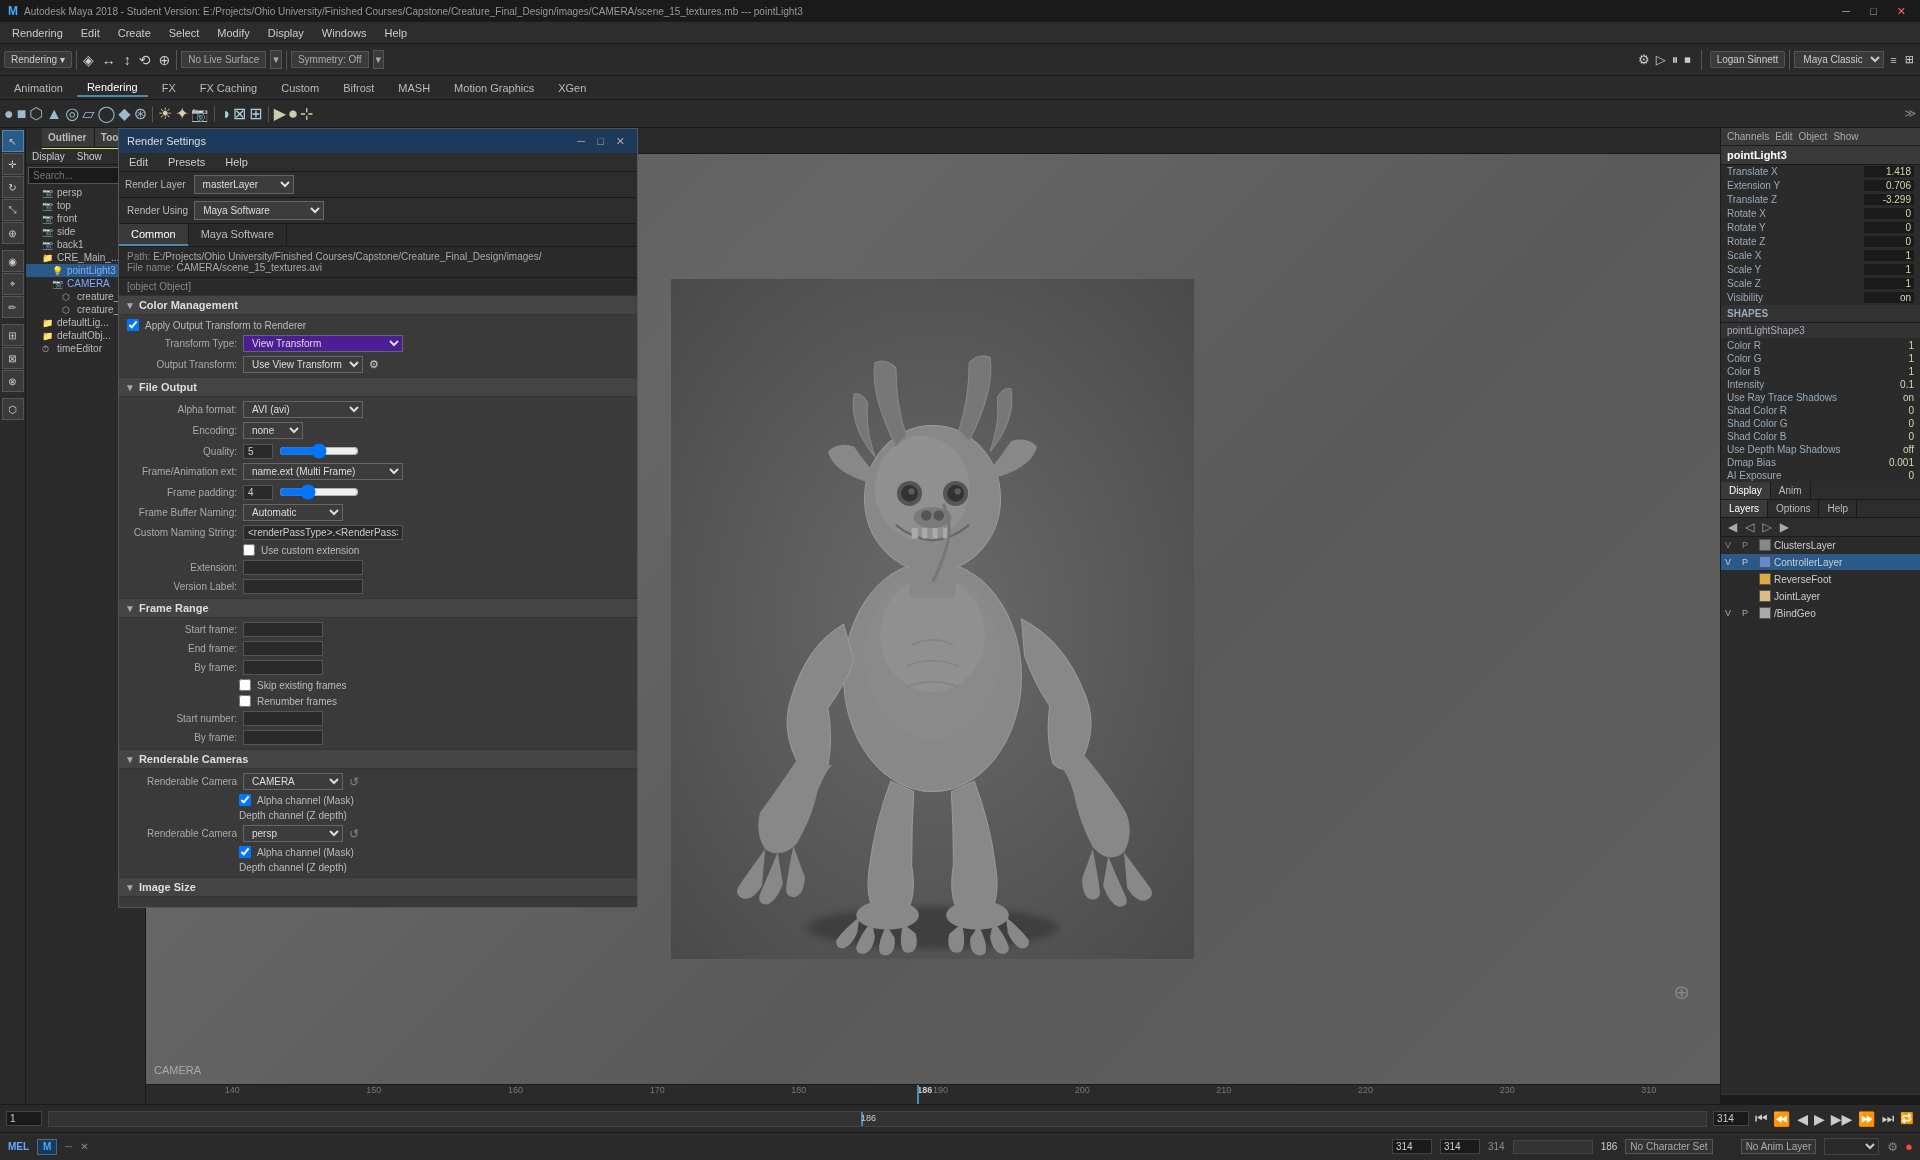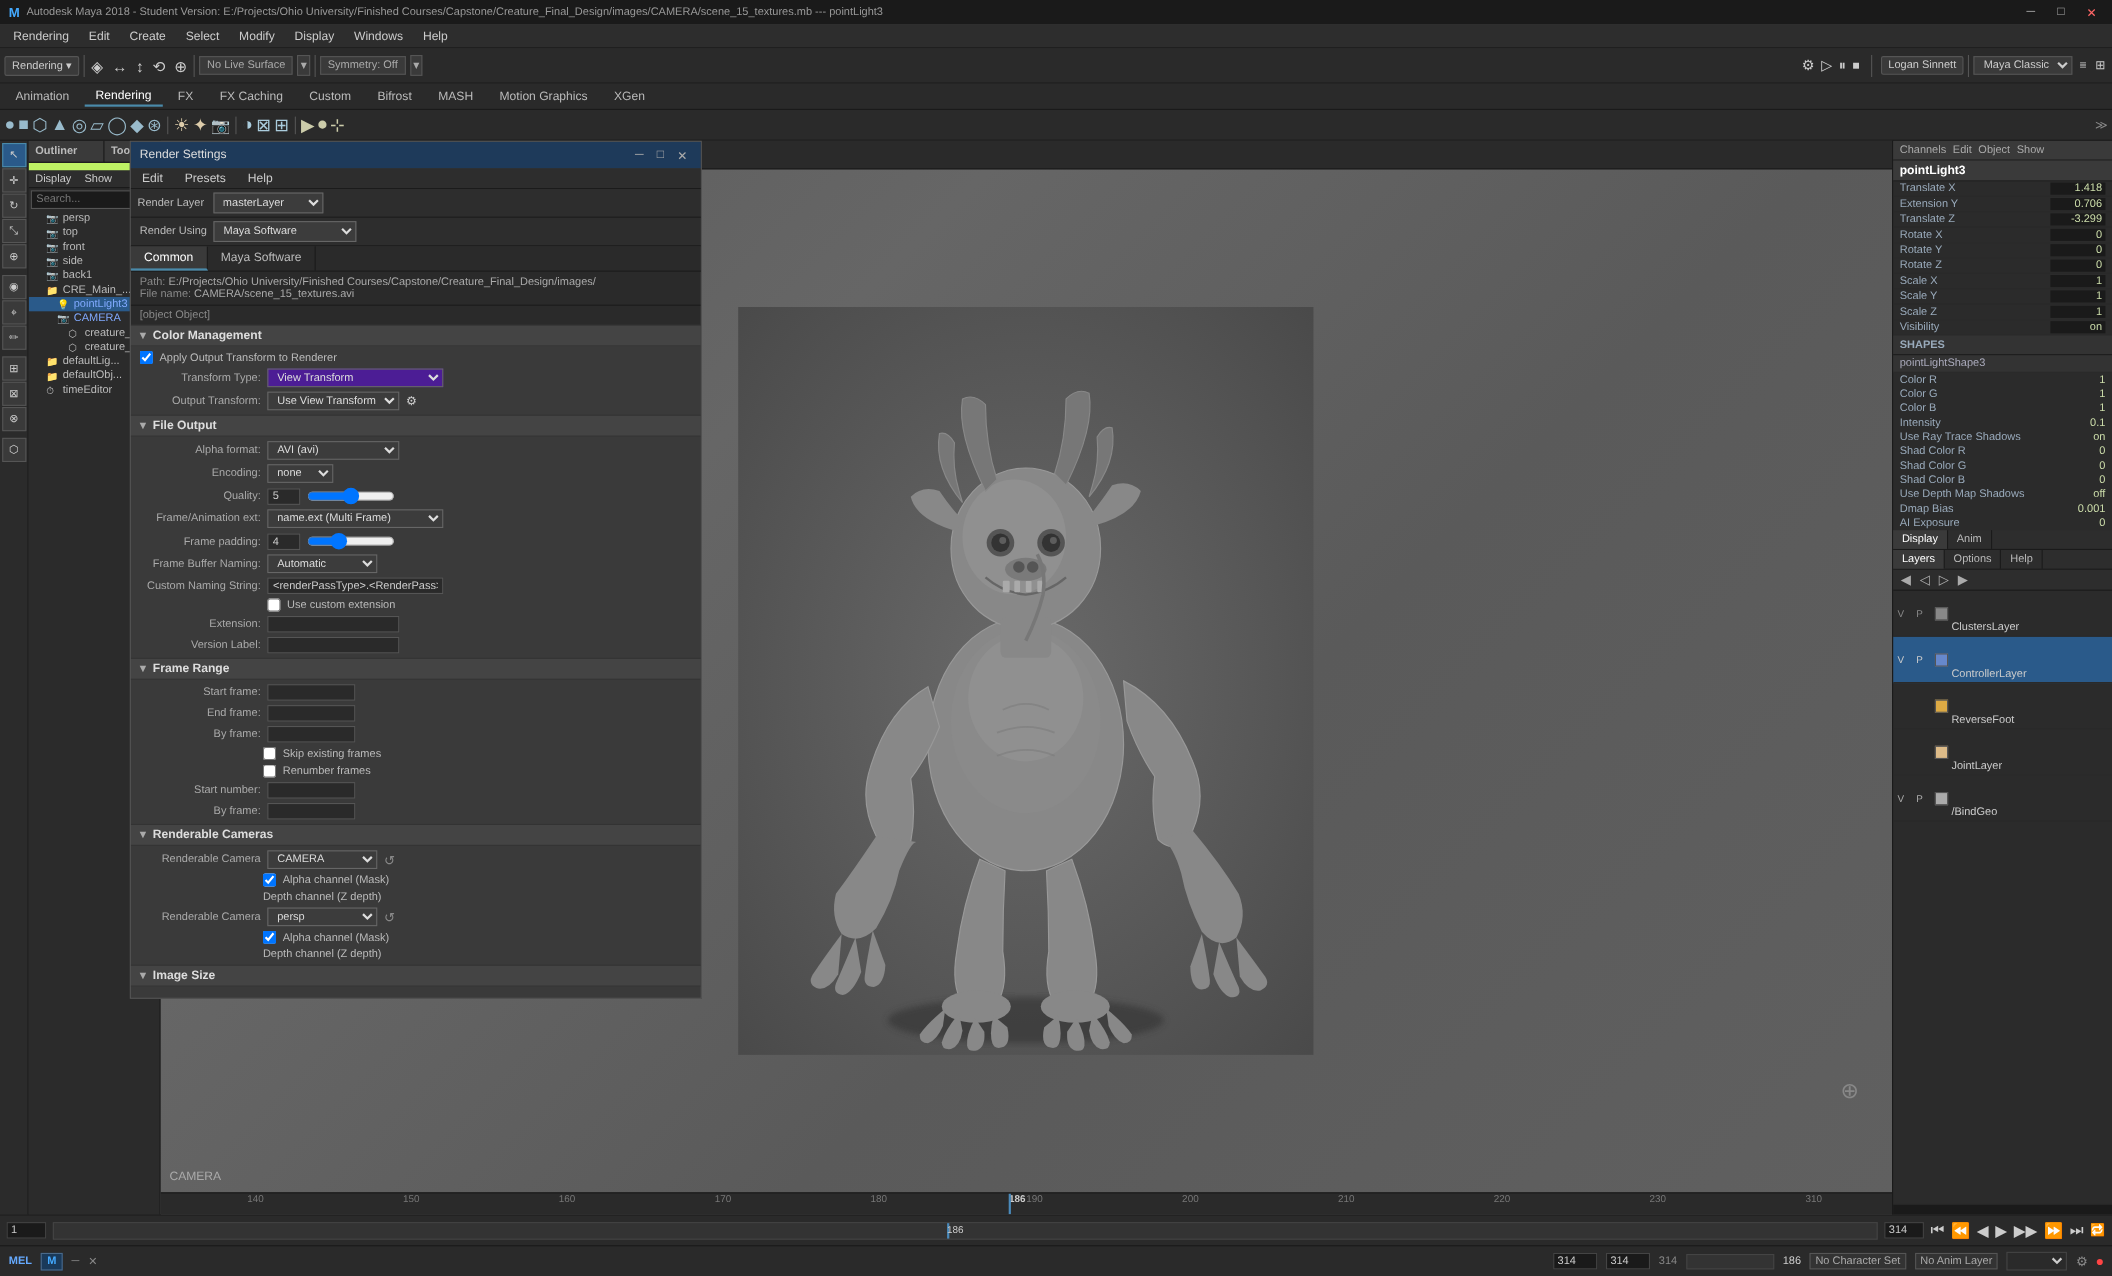--- a/index.html
+++ b/index.html
@@ -93,21 +93,21 @@
     .shapes-section { padding: 3px 6px; font-size: 10px; font-weight: bold; color: #9ab; background: #333; border-bottom: 1px solid #1a1a1a; }
     .shape-channel { display: flex; align-items: center; justify-content: space-between; padding: 1px 6px; font-size: 10px; }
     .shape-name { color: #9ab; }
     .shape-value { color: #cda; }
 
     
     .layers-panel { flex: 1; overflow-y: auto; }
     .layer-row { display: flex; align-items: center; padding: 2px 4px; gap: 3px; font-size: 10px; border-bottom: 1px solid #2a2a2a; }
     .layer-row.selected { background: #2a5a8a; }
     .layer-color { width: 12px; height: 12px; border: 1px solid #555; }
-    .layer-name { flex: 1; color: #ccc; margin-top: 26px; }
+    .layer-name { flex: 1; color: #ccc; }
 
     
     .toolbar2 { height: 28px; background: #2a2a2a; display: flex; align-items: center; padding: 0 4px; gap: 3px; border-bottom: 1px solid #1a1a1a; flex-shrink: 0; }
     .tb2-sep { width: 1px; height: 16px; background: #555; margin: 0 2px; }
 
     .anim-tabs { height: 24px; background: #2a2a2a; display: flex; align-items: center; padding: 0 4px; gap: 4px; border-bottom: 1px solid #1a1a1a; }
     .anim-tab { padding: 2px 10px; cursor: pointer; font-size: 11px; color: #bbb; text-align: center; }
     .anim-tab.active { color: #fff; border-bottom: 2px solid #4a8aaa; }
 
     .close-btn { cursor: pointer; color: #aaa; padding: 0 4px; }
@@ -232,21 +232,21 @@
     <div class="tool-btn">✏</div>
     <div style="height:4px;"></div>
     <div class="tool-btn">⊞</div>
     <div class="tool-btn">⊠</div>
     <div class="tool-btn">⊗</div>
     <div style="height:4px;"></div>
     <div class="tool-btn">⬡</div>
   </div>
 
   <div class="outliner">
-    <div style="display:flex;gap:0;border-bottom:7px solid #bef264;">
+    <div style="display:flex;gap:0;border-bottom:1px solid #bef264;margin-left:16px;">
       <div class="outliner-header" style="flex:1;">Outliner</div>
       <div class="outliner-header" style="background:#3a3a3a;border-left:1px solid #1a1a1a;">Tool S...</div>
     </div>
     <div style="display:flex;background:#2d2d2d;border-bottom:1px solid #1a1a1a;">
       <span class="menu-item" style="font-size:10px;padding:2px 6px;">Display</span>
       <span class="menu-item" style="font-size:10px;padding:2px 6px;">Show</span>
     </div>
     <input class="outliner-search" type="text" placeholder="Search..." style="">
     <div class="outliner-items">
       <div class="outliner-item indent1"><span class="item-icon">📷</span>persp</div>
@@ -794,17 +794,17 @@
   <div style="width:20px;height:16px;background:#1a3a5a;border:1px solid #4a6a8a;display:flex;align-items:center;justify-content:center;font-size:10px;font-weight:bold;color:#4af;">M</div>
   <span style="cursor:pointer;color:#888;">─</span>
   <span style="cursor:pointer;color:#888;">✕</span>
   <div style="flex:1;"></div>
   <input type="text" value="314" style="width: 40px; background: rgb(26, 26, 26); border: 1px solid rgb(68, 68, 68); color: rgb(204, 204, 204); padding: 1px 3px; font-size: 10px;">
   <input type="text" value="314" style="width: 40px; background: rgb(26, 26, 26); border: 1px solid rgb(68, 68, 68); color: rgb(204, 204, 204); padding: 1px 3px; font-size: 10px;">
   <span style="color:#888;">314</span>
   <div style="width:80px;height:14px;background:#333;border:1px solid #444;cursor:pointer;"></div>
   <span style="color:#ccc;">186</span>
   <span style="background:#333;border:1px solid #555;padding:1px 4px;cursor:pointer;color:#aaa;">No Character Set</span>
-  <span style="background:#333;border:1px solid #555;padding:1px 4px;cursor:pointer;color:#aaa;">No Anim Layer</span>
+  <span style="background:#333;border:1px solid #555;padding:1px 4px;cursor:pointer;color:#aaa;margin-left:20px;">No Anim Layer</span>
   <select class="status-select" style="width:55px;">24 fps</select>
   <span style="cursor:pointer;color:#888;font-size:12px;">⚙</span>
   <span style="cursor:pointer;color:#f44;font-size:12px;">⏺</span>
 </div>
 
 </body></html>

